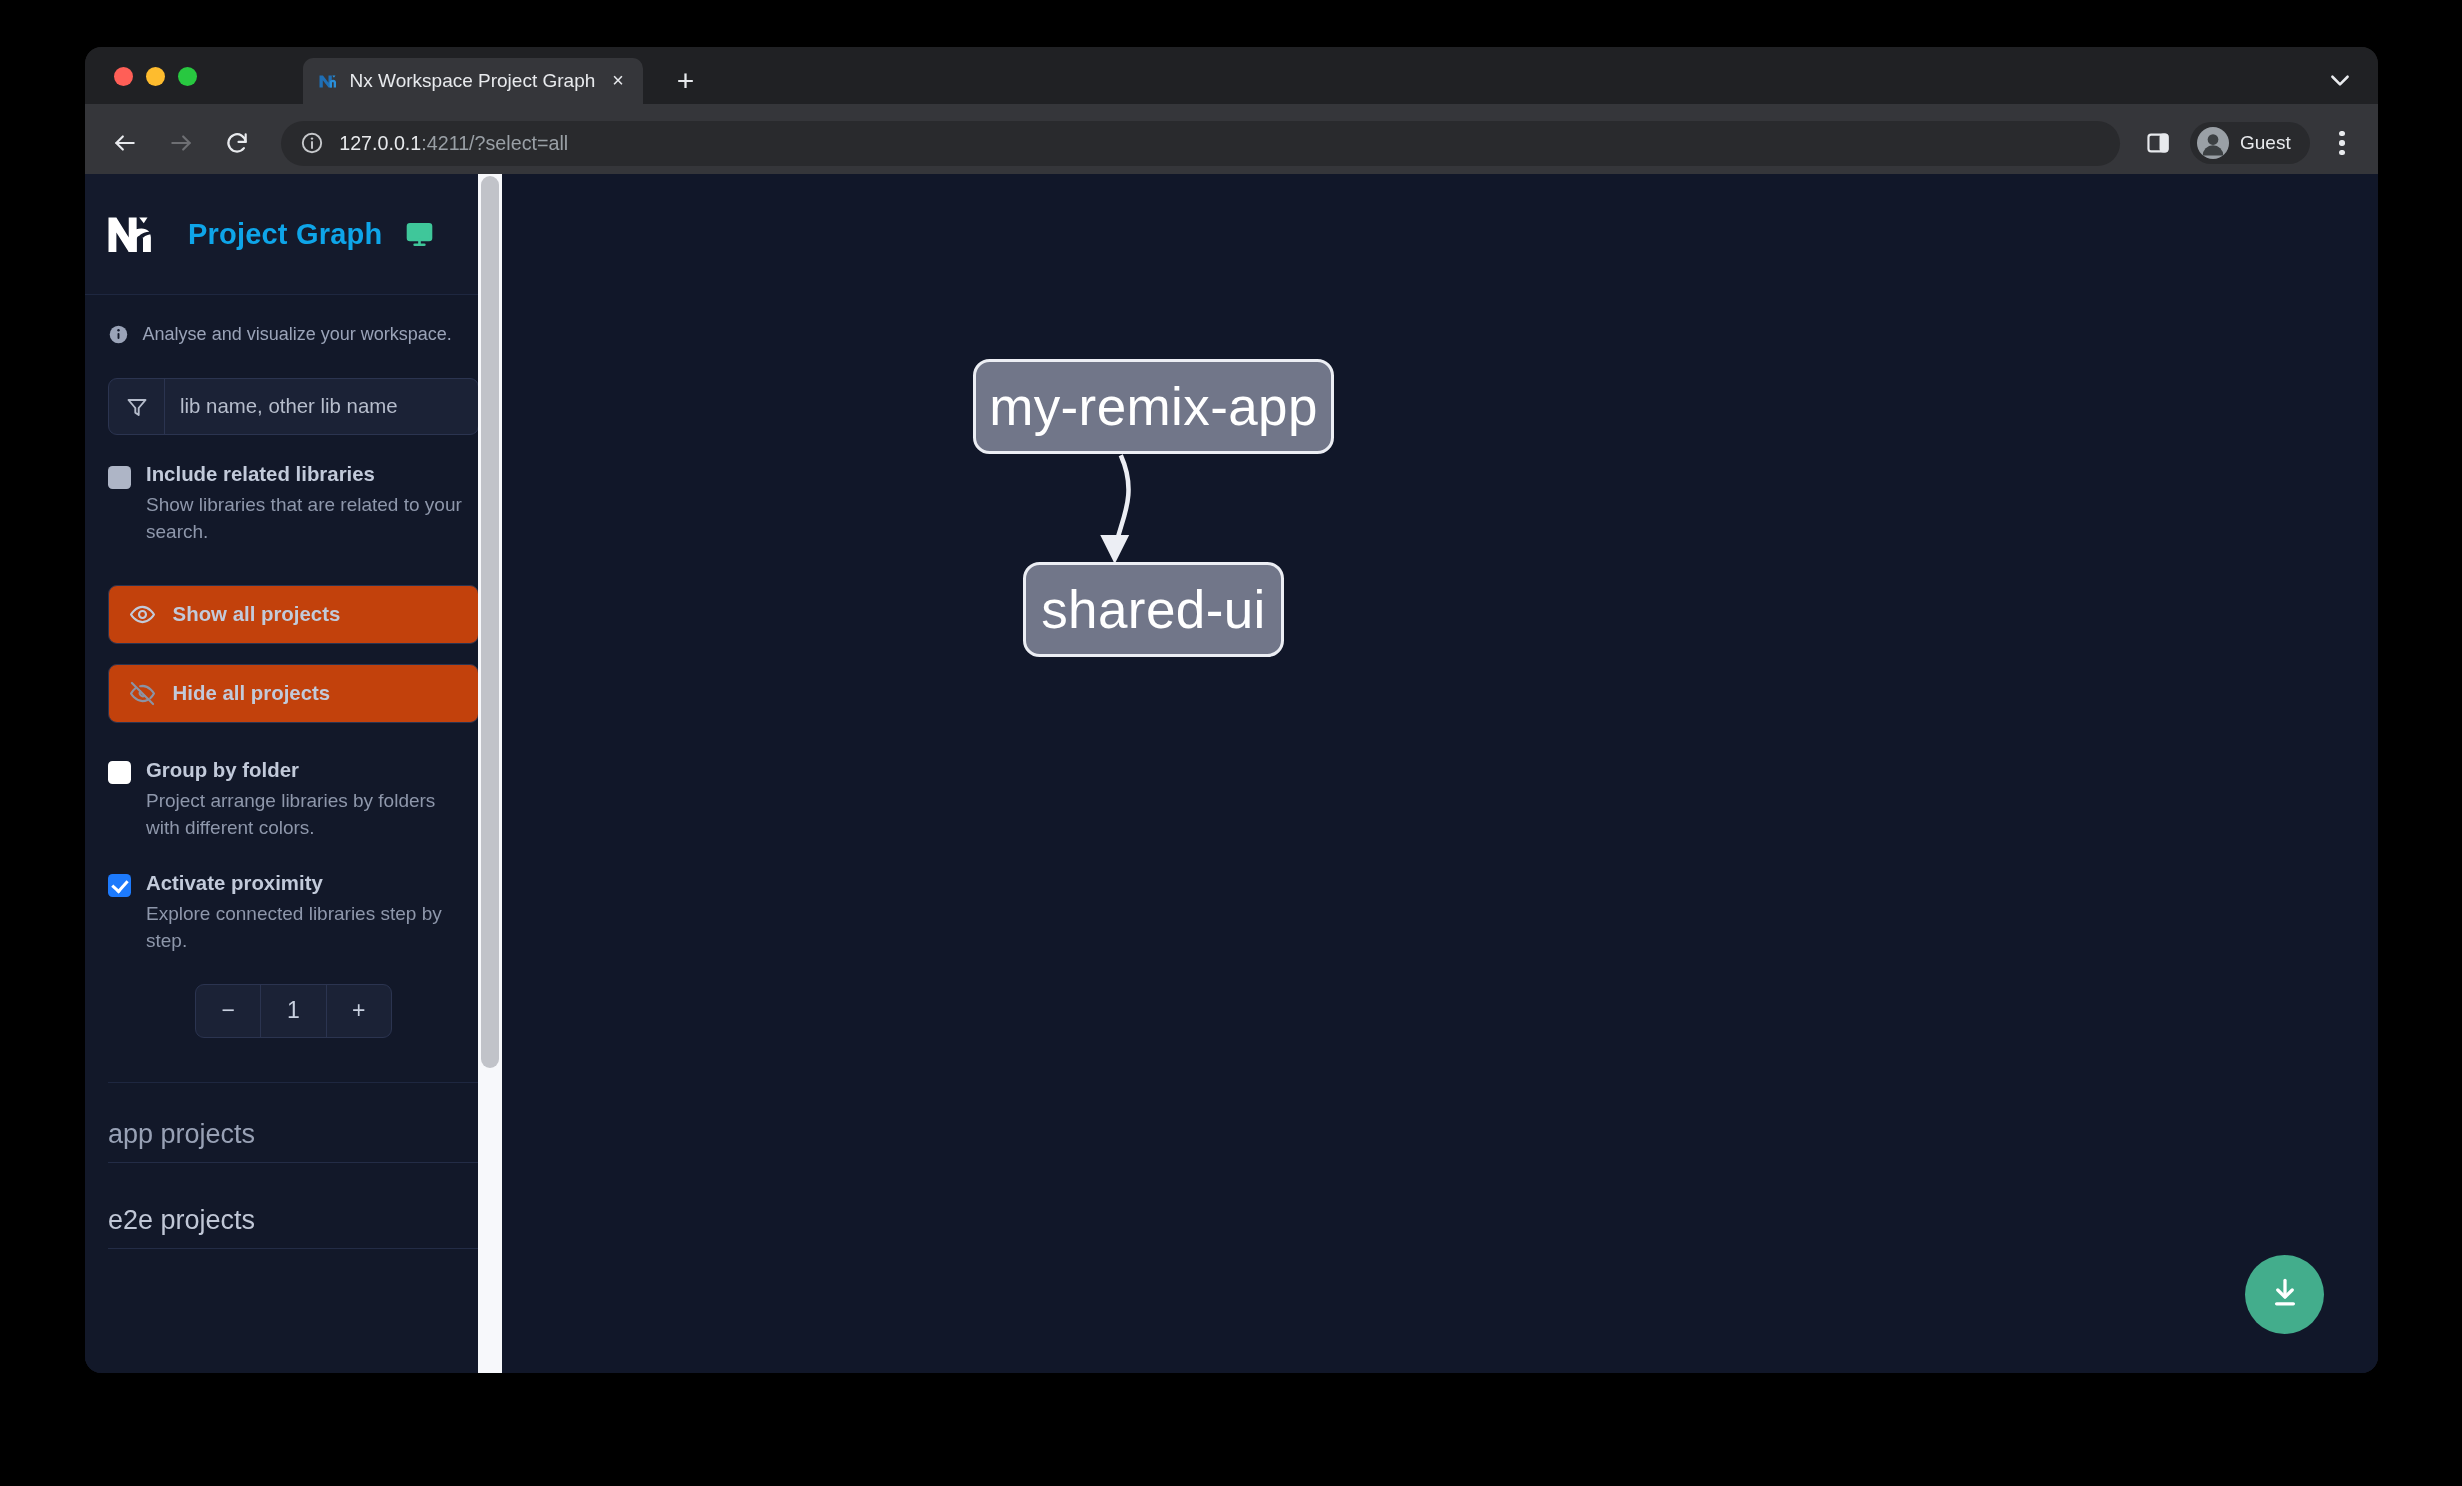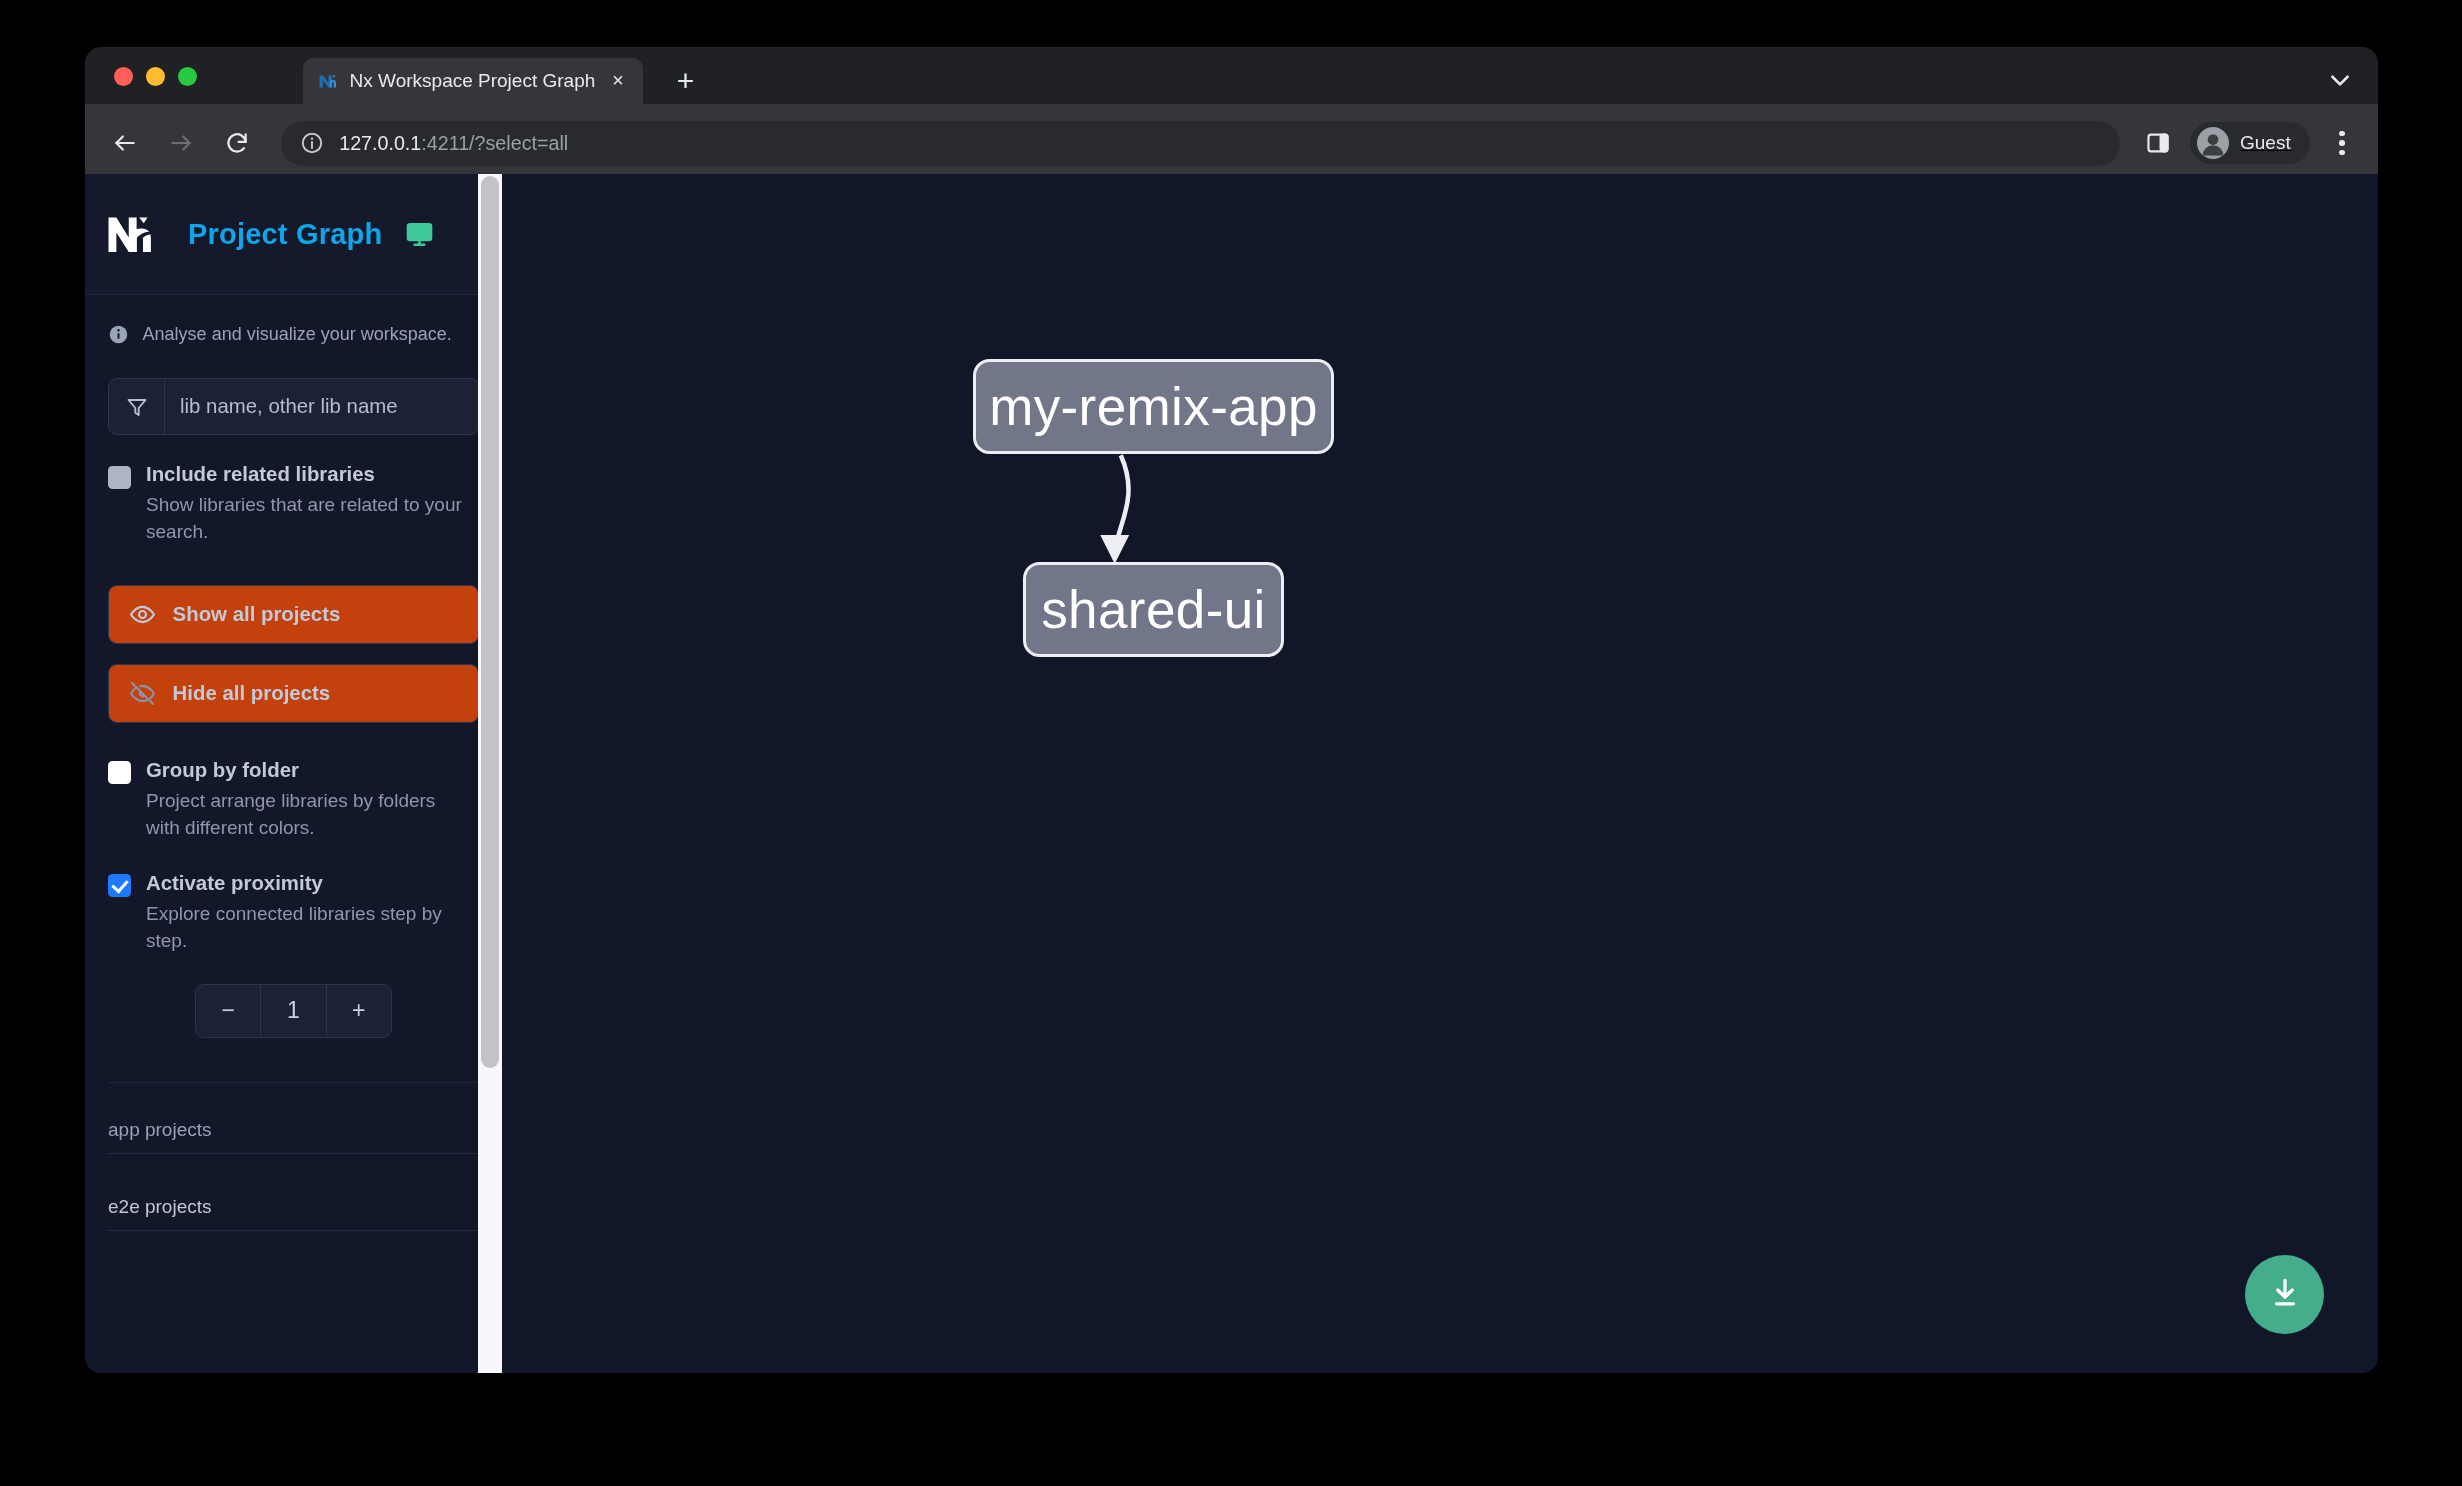--- a/index.html
+++ b/index.html
@@ -98,21 +98,21 @@
   .info-icon { width: 24px; height: 24px; flex: none; }
   .url-text { font-size: 19.7px; color: #e8eaed; white-space: nowrap; }
   .url-text .dim { color: #9aa0a6; }
   .tb-right { display: flex; align-items: center; gap: 16.6px; flex: none; }
   .panel-icon { width: 30px; height: 30px; display:flex; align-items:center; justify-content:center;}
   .profile-pill {
     height: 42px;
     background: #292a2d;
     border-radius: 21px;
     display: flex; align-items: center;
-    gap: 10.6px; padding: 0 19.7px 0 7.6px; text-decoration: underline;
+    gap: 10.6px; padding: 0 19.7px 0 7.6px;
   }
   .avatar { width: 32px; height: 32px; flex: none; }
   .profile-name { color: #e8eaed; font-size: 19px; }
   .kebab {
     width: 30px; height: 33px;
     display: flex; flex-direction: column; align-items: center; justify-content: center;
     gap: 4.5px;
   }
   .kebab i { width: 5.3px; height: 5.3px; border-radius: 50%; background: #e8eaed; display:block; }
 
@@ -224,21 +224,21 @@
   }
   .stepper > div + div { border-left: 1.5px solid #2b3450; }
 
   .sb-divider { margin-top: 44px; border-top: 1.5px solid #1e2740; }
 
   .sect {
     padding: 0 23px;
     margin-top: 36px;
   }
   .sect-title {
-    font-size: 19px; color: #98a1b5;
+    font-size: 27px; color: #98a1b5;
     padding-bottom: 12px;
     border-bottom: 1.5px solid #232c46;
   }
   .sect.second { margin-top: 42px; }
   .sect.second .sect-title { color: #c0c7d6; }
 
   
   .sb-scroll {
     position: absolute;
     right: 0; top: 0; bottom: 0;

